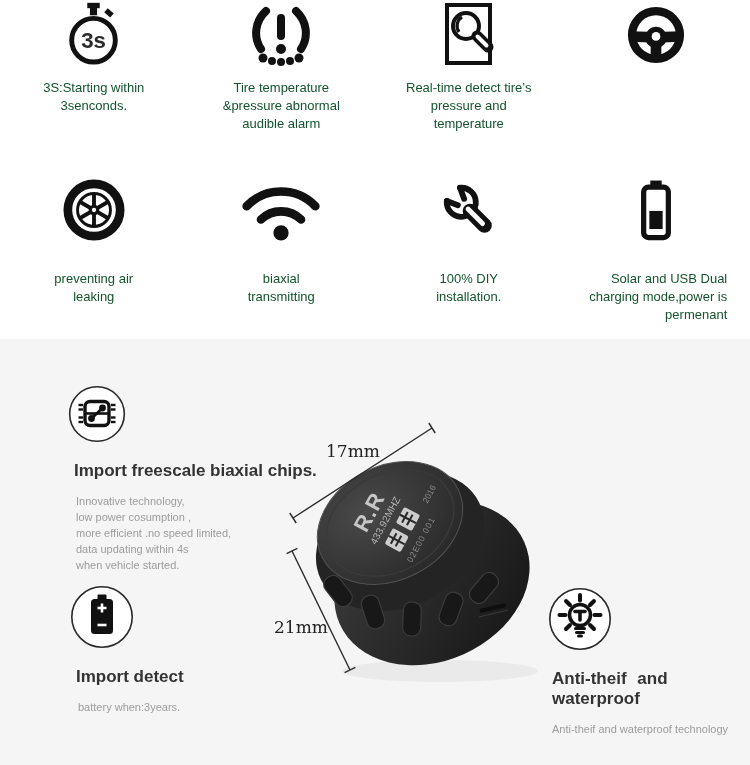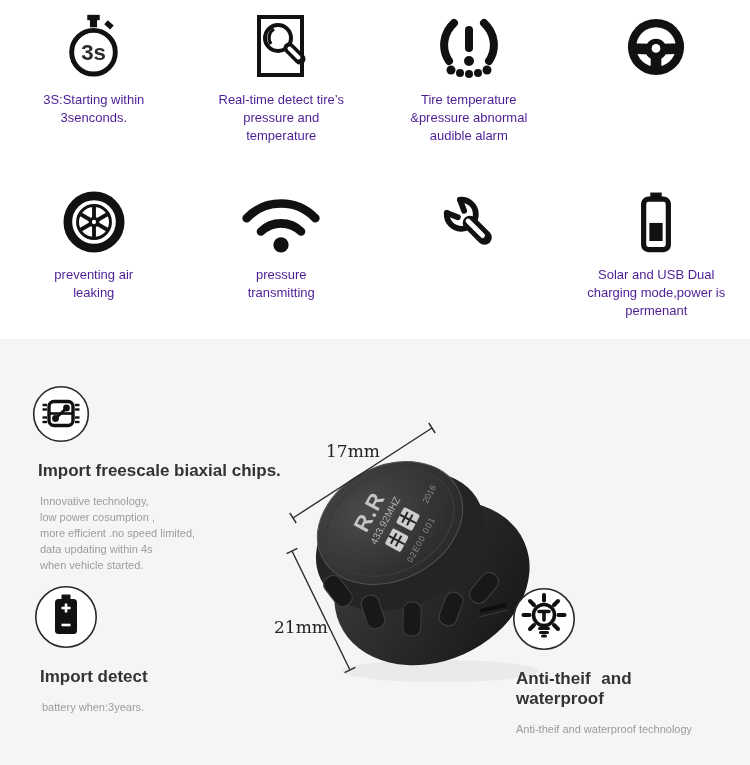--- a/index.html
+++ b/index.html
@@ -1,34 +1,34 @@
 <!DOCTYPE html>
 <html><head>
 <meta charset="utf-8">
 <style>
   html,body{margin:0;padding:0;background:#ffffff;}
   .page{position:relative;width:750px;height:765px;background:#ffffff;overflow:hidden;
         font-family:"Liberation Sans",sans-serif;color:#4b4b4b;}
   
-  .features{display:grid;grid-template-columns:repeat(4,187.5px);padding-top:12px;}
+  .features{display:grid;grid-template-columns:repeat(4,187.5px);}
   .feat{display:flex;flex-direction:column;align-items:center;height:163px;}
   .ficon{height:66px;display:flex;align-items:flex-end;justify-content:center;margin-bottom:13px;}
-  .fcap{font-size:13px;line-height:18px;text-align:center;color:#4c1d95;}
+  .fcap{font-size:13px;line-height:18px;text-align:center;color:#14532d;}
   .feat:nth-child(1) .fcap{max-width:125px;}
   .feat:nth-child(2) .fcap{max-width:132px;}
   .feat:nth-child(3) .fcap{max-width:148px;}
   .feat:nth-child(4) .fcap{max-width:174px;}
   .feat:nth-child(5) .fcap{max-width:84px;}
   .feat:nth-child(6) .fcap{max-width:100px;}
   .feat:nth-child(7) .fcap{max-width:92px;}
-  .feat:nth-child(8) .fcap{max-width:142px;}
-  .row2{margin-top:12px;}
+  .feat:nth-child(8) .fcap{max-width:142px;text-align:right;}
+  .row2{margin-top:12px;gap:16px;}
   
   .details{position:absolute;left:0;top:339px;width:750px;height:426px;background:#f5f5f5;}
-  .block{position:absolute;}
+  .block{position:absolute;margin-left:36px;}
   .block-title{font-size:17px;font-weight:bold;color:#333;margin:14px 0 0 6px;}
   .block-desc{font-size:11px;line-height:16px;color:#9c9c9c;margin:12px 0 0 8px;white-space:pre-line;}
   .chips-block{left:32px;top:46px;width:250px;}
   .battery-block{left:34px;top:246px;width:230px;}
   .antitheft-block{left:512px;top:248px;width:205px;}
   .antitheft-block .block-title{word-spacing:6px;margin-left:4px;}
   .antitheft-block .block-desc{margin-left:4px;}
   .product-svg{position:absolute;left:272px;top:56px;}
   .serif-dim{font-family:"DejaVu Serif",serif;}
 </style>
@@ -47,50 +47,50 @@
           <rect x="45" y="8" width="9" height="6" fill="#111" transform="rotate(42 49 11)"></rect>
           <circle cx="32" cy="42" r="24.5" fill="none" stroke="#111" stroke-width="5.5"></circle>
           <text x="32" y="51" font-size="25" font-weight="bold" text-anchor="middle" fill="#2b2b2b" font-family="&quot;Liberation Sans&quot;,sans-serif">3s</text>
         </svg>
       </div>
       <div class="fcap">3S:Starting within 3senconds.</div>
     </div>
 
     <div class="feat">
       <div class="ficon">
-        <svg width="58" height="64" viewBox="0 0 58 64">
-          <rect x="7" y="3" width="43" height="58" fill="none" stroke="#111" stroke-width="4"></rect>
-          <circle cx="26" cy="24" r="13" fill="none" stroke="#111" stroke-width="4"></circle>
-          <path d="M22,15 A10.5,10.5 0 0 0 19,30" fill="none" stroke="#111" stroke-width="3.2"></path>
-          <line x1="37" y1="34" x2="48" y2="45" stroke="#111" stroke-width="11" stroke-linecap="round"></line>
-          <line x1="37.5" y1="34.5" x2="46.5" y2="43.5" stroke="#fff" stroke-width="4" stroke-linecap="round"></line>
-        </svg>
-      </div>
-      <div class="fcap">Real-time detect tire’s pressure and temperature</div>
-    </div>
-
-    <div class="feat">
-      <div class="ficon">
         <svg width="68" height="60" viewBox="0 0 68 60">
           <path d="M19,5 C8,15 6,31 14,43" fill="none" stroke="#111" stroke-width="8" stroke-linecap="round"></path>
           <path d="M49,5 C60,15 62,31 54,43" fill="none" stroke="#111" stroke-width="8" stroke-linecap="round"></path>
           <rect x="30" y="8" width="8" height="26" rx="4" fill="#111"></rect>
           <circle cx="34" cy="43" r="5" fill="#111"></circle>
           <circle cx="16" cy="52" r="4.5" fill="#111"></circle>
           <circle cx="25" cy="55" r="4" fill="#111"></circle>
           <circle cx="34" cy="56" r="4" fill="#111"></circle>
           <circle cx="43" cy="55" r="4" fill="#111"></circle>
           <circle cx="52" cy="52" r="4.5" fill="#111"></circle>
         </svg>
       </div>
       <div class="fcap">Tire temperature &amp;pressure abnormal audible alarm</div>
     </div>
 
     <div class="feat">
       <div class="ficon">
+        <svg width="58" height="64" viewBox="0 0 58 64">
+          <rect x="7" y="3" width="43" height="58" fill="none" stroke="#111" stroke-width="4"></rect>
+          <circle cx="26" cy="24" r="13" fill="none" stroke="#111" stroke-width="4"></circle>
+          <path d="M22,15 A10.5,10.5 0 0 0 19,30" fill="none" stroke="#111" stroke-width="3.2"></path>
+          <line x1="37" y1="34" x2="48" y2="45" stroke="#111" stroke-width="11" stroke-linecap="round"></line>
+          <line x1="37.5" y1="34.5" x2="46.5" y2="43.5" stroke="#fff" stroke-width="4" stroke-linecap="round"></line>
+        </svg>
+      </div>
+      <div class="fcap">Real-time detect tire’s pressure and temperature</div>
+    </div>
+
+    <div class="feat">
+      <div class="ficon">
         <svg width="62" height="62" viewBox="0 0 64 64">
           <circle cx="32" cy="32" r="29" fill="#111"></circle>
           <circle cx="32" cy="32" r="20.5" fill="#fff"></circle>
           <line x1="6" y1="33.5" x2="32" y2="34.5" stroke="#111" stroke-width="11"></line>
           <line x1="58" y1="33.5" x2="32" y2="34.5" stroke="#111" stroke-width="11"></line>
           <line x1="32" y1="34" x2="32" y2="57" stroke="#111" stroke-width="11"></line>
           <circle cx="32" cy="34.5" r="11" fill="#111"></circle>
           <circle cx="32" cy="33.5" r="4.5" fill="#fff"></circle>
         </svg>
       </div>
@@ -117,32 +117,33 @@
     </div>
 
     <div class="feat row2">
       <div class="ficon">
         <svg width="84" height="62" viewBox="0 0 88 64">
           <path d="M8,28 A50,50 0 0 1 80,28" fill="none" stroke="#111" stroke-width="9" stroke-linecap="round"></path>
           <path d="M23,42 A30,30 0 0 1 65,42" fill="none" stroke="#111" stroke-width="9" stroke-linecap="round"></path>
           <circle cx="44" cy="56" r="8" fill="#111"></circle>
         </svg>
       </div>
-      <div class="fcap">pressure transmitting</div>
+      <div class="fcap">biaxial transmitting</div>
     </div>
 
     <div class="feat row2">
       <div class="ficon">
         <svg width="62" height="62" viewBox="0 0 64 64">
           <path d="M22.7,9.1 A15,15 0 1 1 9.1,22.7" fill="none" stroke="#111" stroke-width="6" stroke-linecap="round"></path>
           <path d="M22.7,9.1 L27,20.5 M9.1,22.7 L20.5,27" fill="none" stroke="#111" stroke-width="6" stroke-linecap="round"></path>
           <line x1="33" y1="33" x2="48" y2="48" stroke="#111" stroke-width="15" stroke-linecap="round"></line>
           <line x1="31" y1="31" x2="46" y2="46" stroke="#fff" stroke-width="5" stroke-linecap="round"></line>
         </svg>
       </div>
+      <div class="fcap">100% DIY installation.</div>
     </div>
 
     <div class="feat row2">
       <div class="ficon">
         <svg width="38" height="62" viewBox="0 0 40 64">
           <rect x="14" y="1" width="12" height="8" fill="#111"></rect>
           <rect x="7" y="8" width="26" height="53" rx="5" fill="none" stroke="#111" stroke-width="5.5"></rect>
           <rect x="13" y="33" width="14" height="19" fill="#111"></rect>
         </svg>
       </div>

